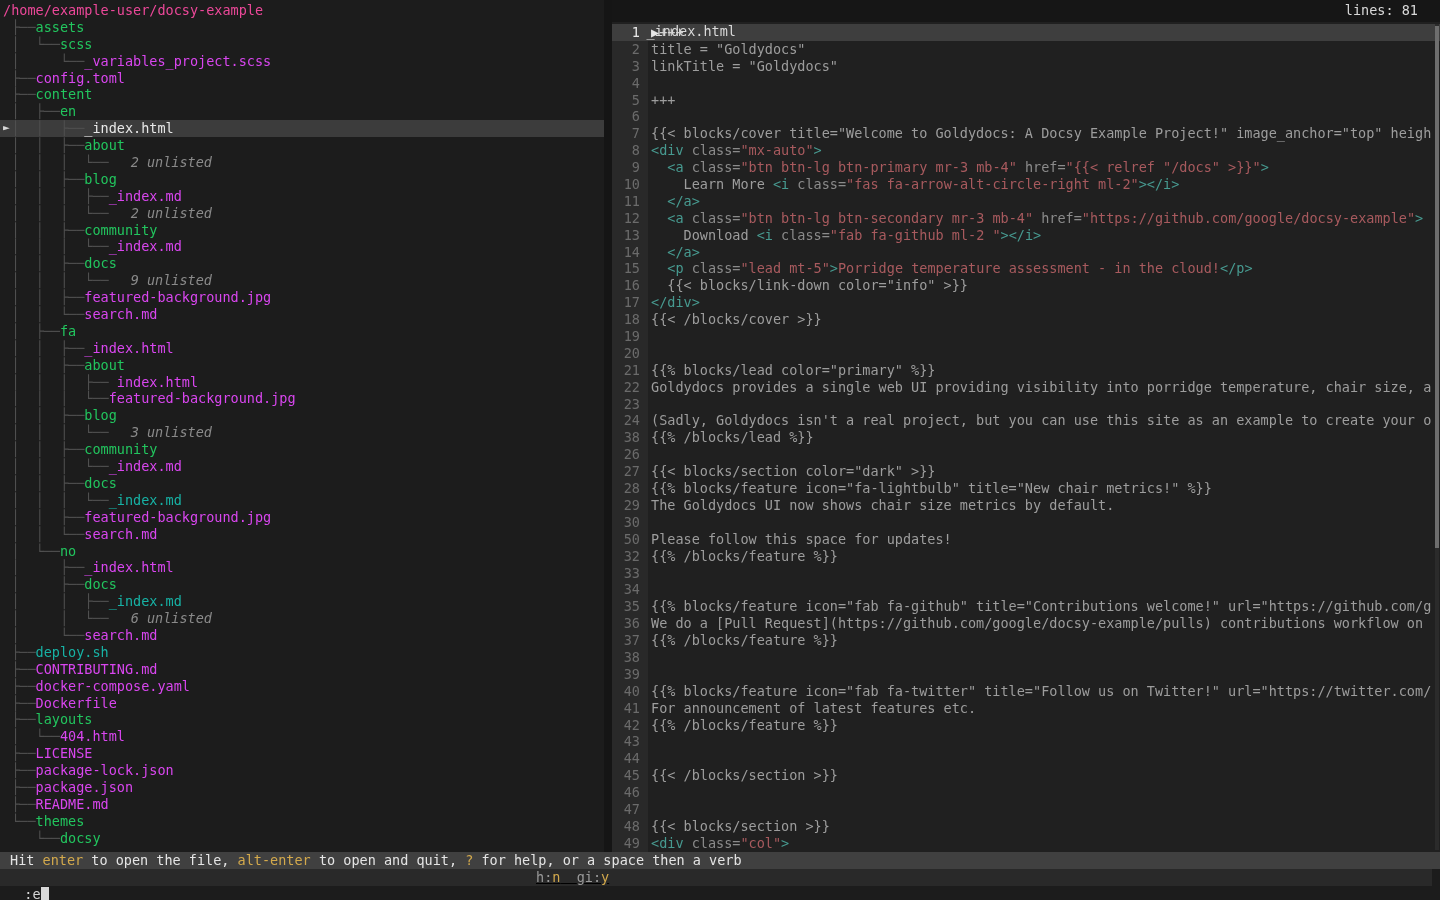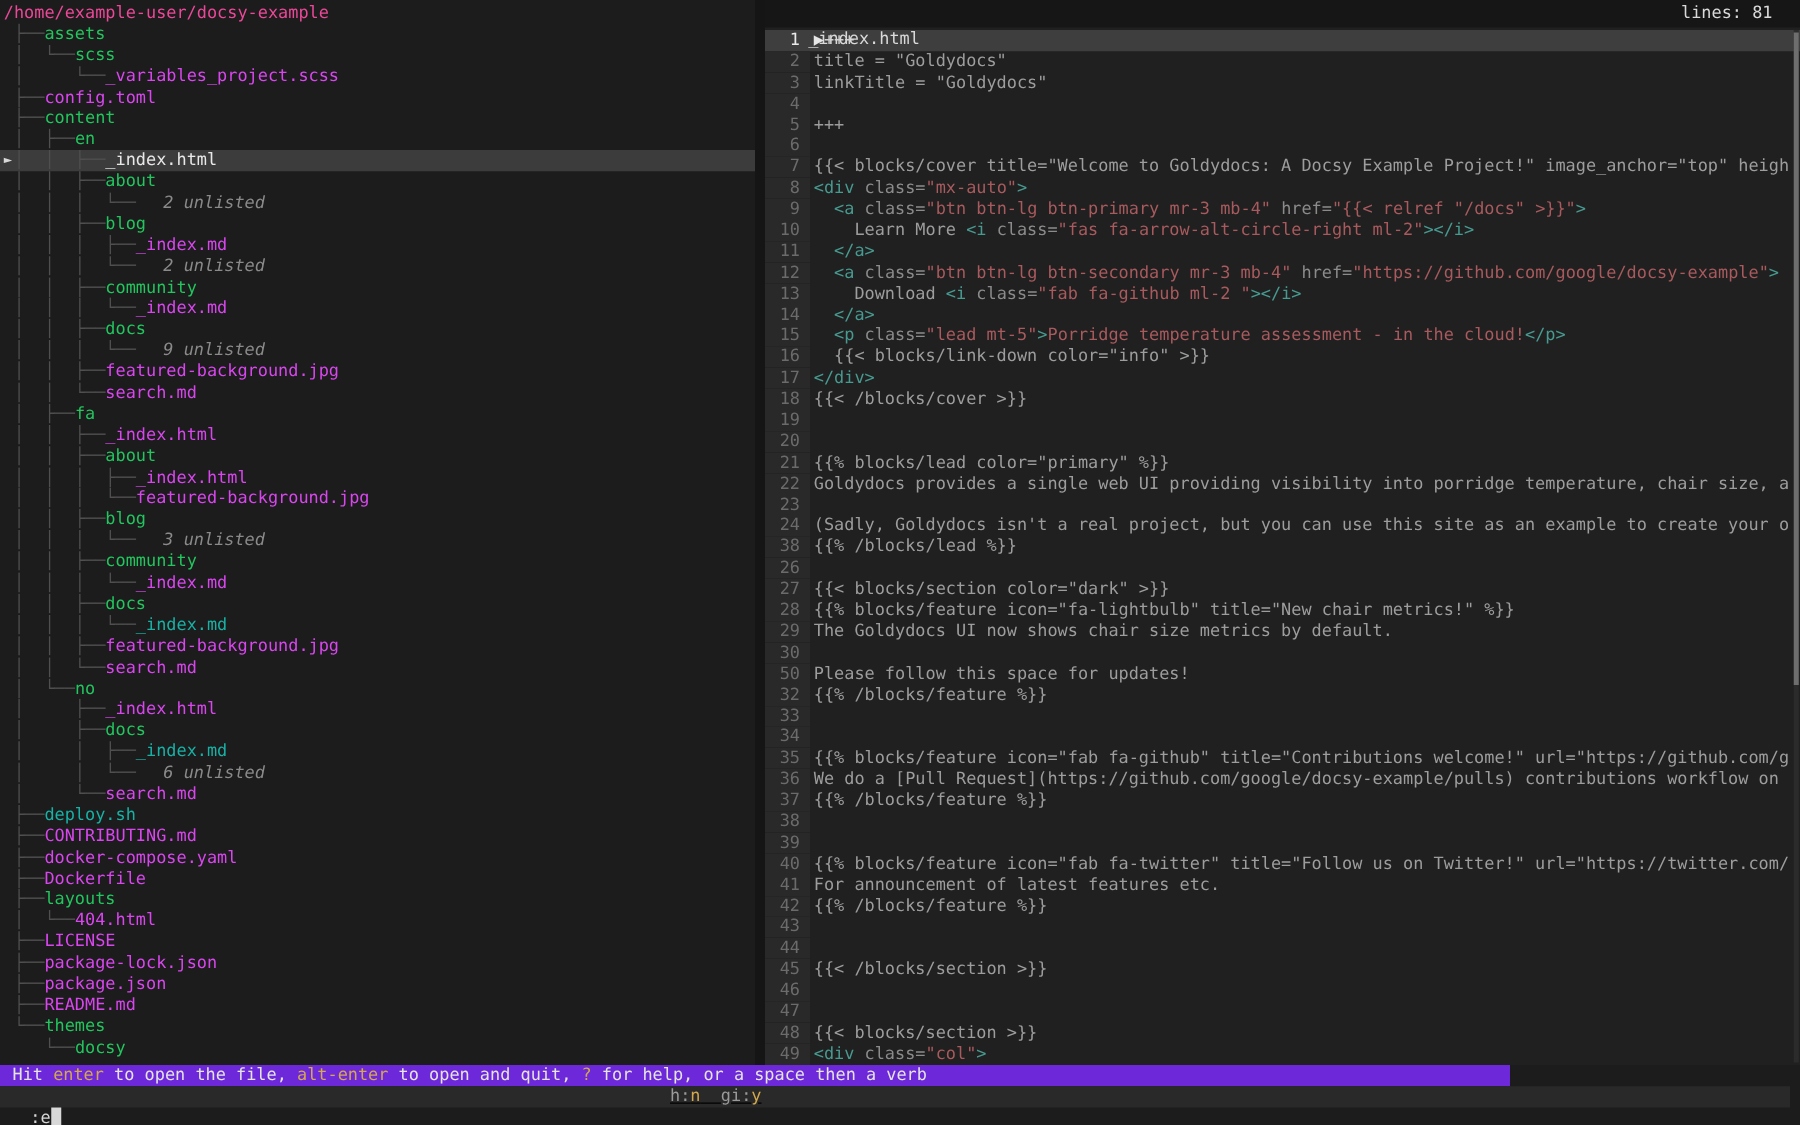--- a/index.html
+++ b/index.html
@@ -51,22 +51,22 @@
   .c-tag    { color:#479a90; }
   .c-str    { color:#a85a5e; }
   .c-attr   { color:#8b8b8b; }
   .c-bright { color:#cfcfcf; }
   .c-white  { color:#e6e6e6; }
   
   #preview-scrollbar { position:absolute; right:1px; top:24px; width:4px; height:826px; background:#2b2b2b; }
   #preview-scrollbar-thumb { position:absolute; left:0; top:2px; width:4px; height:522px; background:#6e6e6e; }
   
   #status-bar {
-    position:absolute; left:0; top:852px; width:1208px; height:17px;
-    line-height:17px; background:#6d28d9; color:#e4e4e4;
+    position:absolute; left:0; top:852px; width:1440px; height:17px;
+    line-height:17px; background:#404040; color:#e4e4e4;
     padding-left:10px; box-sizing:border-box; white-space:pre; overflow:hidden;
   }
   .sb-key { color:#d3a94c; }
   
   #input-row {
     position:absolute; left:0; top:869px; width:1432px; height:17px;
     line-height:17px; background:#292929; white-space:pre; overflow:visible;
   }
   #verb-input { color:#d6d6d6; padding-left:8px; }
   #input-cursor { display:inline-block; width:8px; height:14px; background:#d8d8d8; vertical-align:-2px; }

